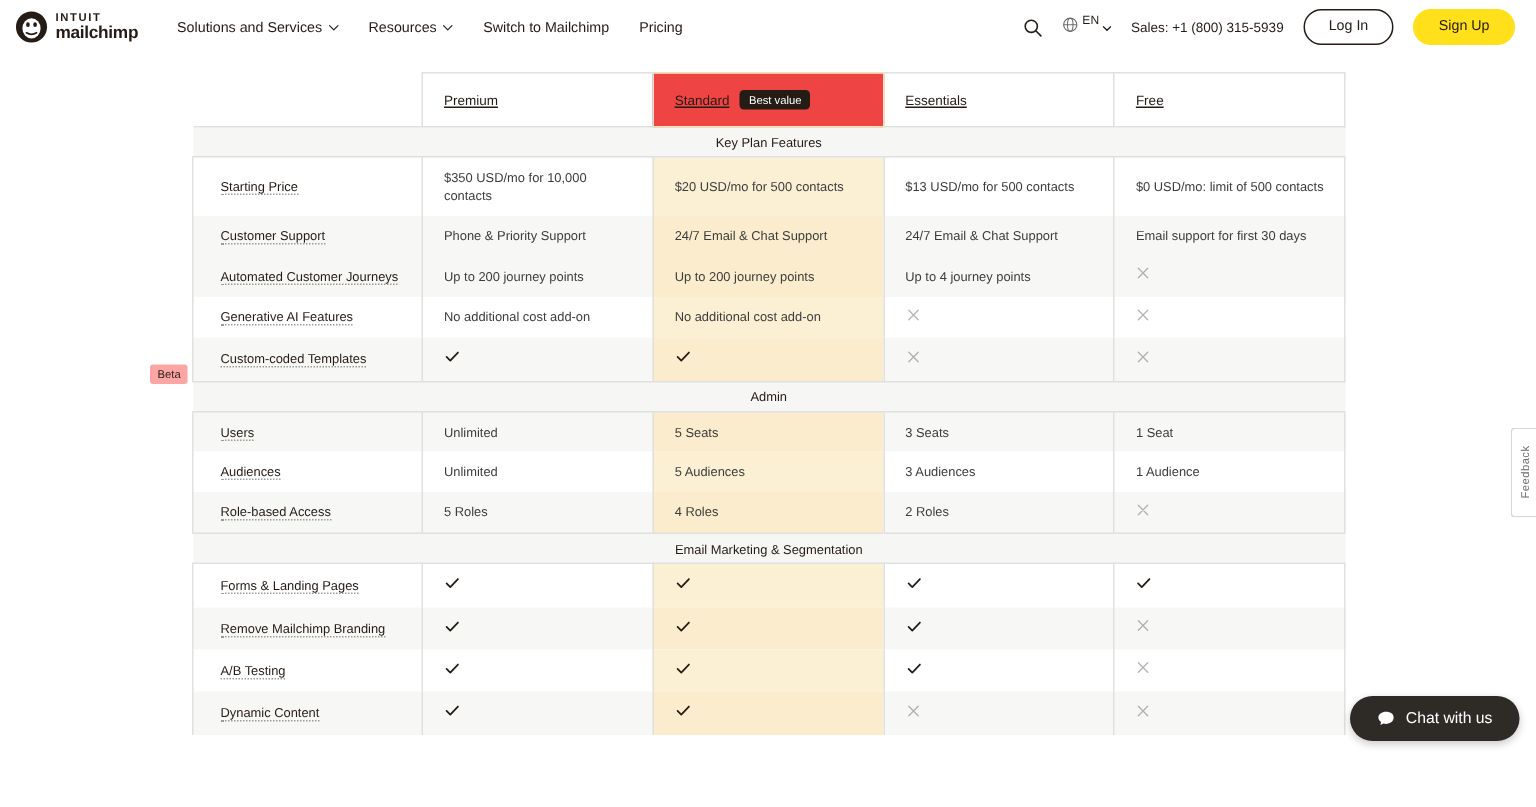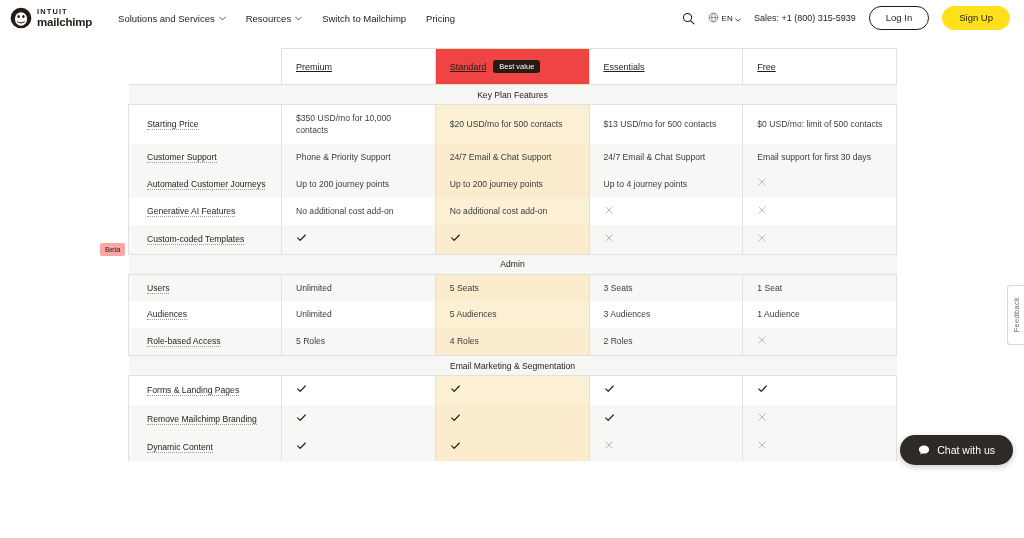--- a/index.html
+++ b/index.html
@@ -36,21 +36,21 @@
   .nav-item {
     display: flex; align-items: center; gap: 4px;
     font-size: 9.5px; color: #241c15; white-space: nowrap; cursor: pointer;
   }
   .chev { width: 7px; height: 7px; display: block; }
 
   .header-right {
     margin-left: auto; display: flex; align-items: center; gap: 13px;
   }
   .icon-btn { display: flex; align-items: center; cursor: pointer; }
-  .lang { display: flex; align-items: center; gap: 2px; cursor: pointer; }
+  .lang { display: flex; gap: 2px; cursor: pointer; }
   .lang-label { font-size: 8px; color: #241c15; letter-spacing: .2px; }
   .sales { font-size: 9px; color: #241c15; white-space: nowrap; }
   .btn {
     font-size: 9.5px; border-radius: 22px; padding: 6px 16px;
     white-space: nowrap; cursor: pointer; line-height: 1;
   }
   .btn-login { background: #fff; border: 1px solid #241c15; color: #241c15; }
   .btn-signup { background: #ffe01b; border: 1px solid #ffe01b; color: #241c15; font-weight: 400; }
 
   
@@ -404,20 +404,37 @@
           <td class="val hl"><span><svg class="tick" viewBox="0 0 16 16">
                 <path d="M2.5 8.6l3.6 3.6L13.5 4.4" stroke="#241c15" stroke-width="1.7" fill="none" stroke-linecap="round" stroke-linejoin="round"></path>
               </svg></span></td>
           <td class="val"><span><svg class="tick" viewBox="0 0 16 16">
                 <path d="M2.5 8.6l3.6 3.6L13.5 4.4" stroke="#241c15" stroke-width="1.7" fill="none" stroke-linecap="round" stroke-linejoin="round"></path>
               </svg></span></td>
           <td class="val"><span><svg class="cross" viewBox="0 0 16 16">
                 <path d="M3 3l10 10M13 3L3 13" stroke="#5a5a5a" stroke-width="1.4" stroke-linecap="round"></path>
               </svg></span></td>
         </tr>
+        <tr class="data">
+          <td class="feat">
+            <div class="feat-cell-inner"><span class="feat-label">A/B Testing</span></div>
+          </td>
+          <td class="val"><span><svg class="tick" viewBox="0 0 16 16">
+                <path d="M2.5 8.6l3.6 3.6L13.5 4.4" stroke="#241c15" stroke-width="1.7" fill="none" stroke-linecap="round" stroke-linejoin="round"></path>
+              </svg></span></td>
+          <td class="val hl"><span><svg class="tick" viewBox="0 0 16 16">
+                <path d="M2.5 8.6l3.6 3.6L13.5 4.4" stroke="#241c15" stroke-width="1.7" fill="none" stroke-linecap="round" stroke-linejoin="round"></path>
+              </svg></span></td>
+          <td class="val"><span><svg class="tick" viewBox="0 0 16 16">
+                <path d="M2.5 8.6l3.6 3.6L13.5 4.4" stroke="#241c15" stroke-width="1.7" fill="none" stroke-linecap="round" stroke-linejoin="round"></path>
+              </svg></span></td>
+          <td class="val"><span><svg class="cross" viewBox="0 0 16 16">
+                <path d="M3 3l10 10M13 3L3 13" stroke="#5a5a5a" stroke-width="1.4" stroke-linecap="round"></path>
+              </svg></span></td>
+        </tr>
         <tr class="data alt">
           <td class="feat">
             <div class="feat-cell-inner"><span class="feat-label">Dynamic Content</span></div>
           </td>
           <td class="val"><span><svg class="tick" viewBox="0 0 16 16">
                 <path d="M2.5 8.6l3.6 3.6L13.5 4.4" stroke="#241c15" stroke-width="1.7" fill="none" stroke-linecap="round" stroke-linejoin="round"></path>
               </svg></span></td>
           <td class="val hl"><span><svg class="tick" viewBox="0 0 16 16">
                 <path d="M2.5 8.6l3.6 3.6L13.5 4.4" stroke="#241c15" stroke-width="1.7" fill="none" stroke-linecap="round" stroke-linejoin="round"></path>
               </svg></span></td>

